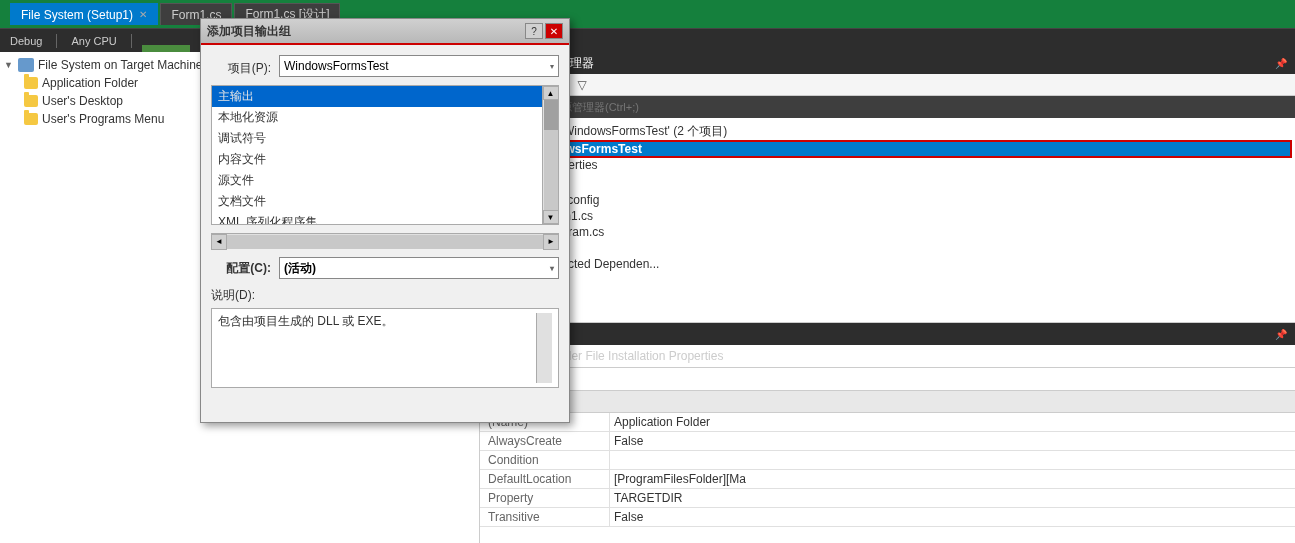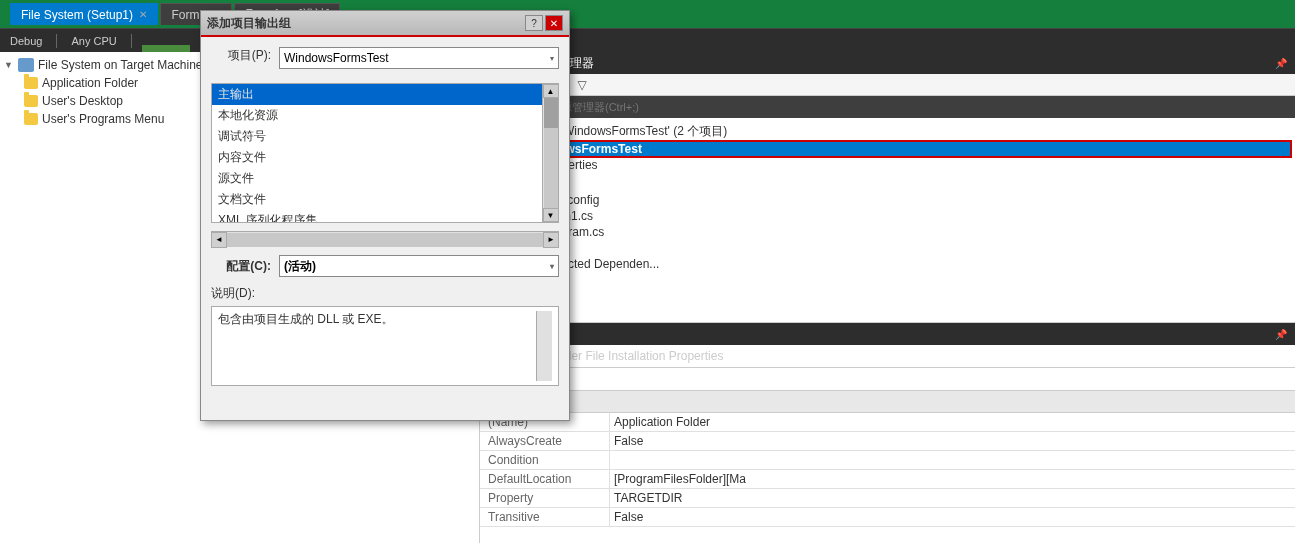--- a/index.html
+++ b/index.html
@@ -122,21 +122,21 @@
     .expand-arrow {
       width: 10px;
       font-size: 9px;
       color: #666;
       flex-shrink: 0;
     }
 
     
     .dialog {
       position: absolute;
-      top: 10px;
+      top: 18px;
       left: 200px;
       width: 370px;
       background: #f0f0f0;
       border: 1px solid #888;
       box-shadow: 3px 3px 8px rgba(0,0,0,0.4);
       pointer-events: all;
       z-index: 100;
     }
     .dialog-titlebar {
       background: linear-gradient(to bottom, #d0d0d0, #b8b8b8);
@@ -171,22 +171,22 @@
     }
     .dialog-ctrl-btn.close-btn {
       background: #cc0000;
       color: #fff;
     }
     .dialog-body {
       padding: 10px;
     }
     .form-row {
       display: flex;
-      align-items: flex-start;
-      margin-bottom: 14px;
+      align-items: flex-end;
+      margin-bottom: 8px;
       gap: 8px;
     }
     .form-label {
       width: 60px;
       font-size: 12px;
       color: #333;
       text-align: right;
       flex-shrink: 0;
     }
     .form-combo {

